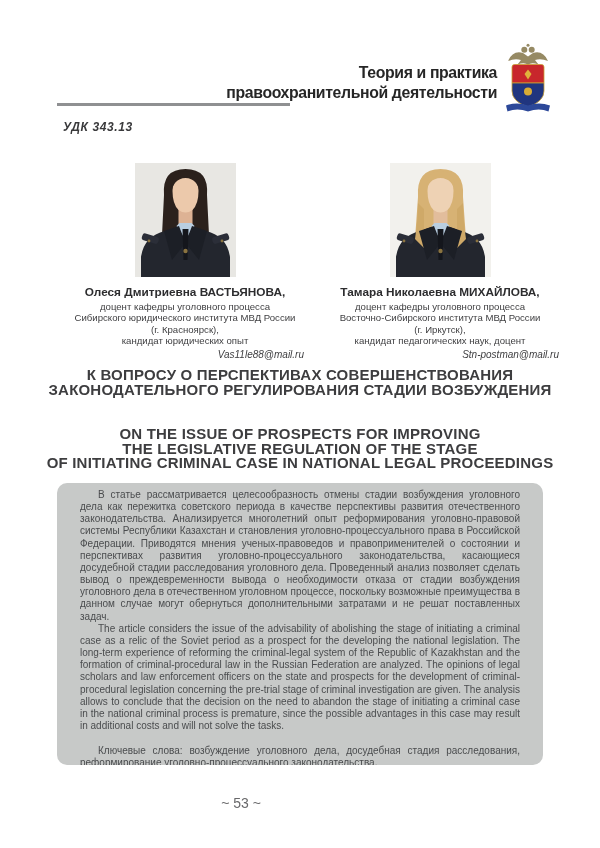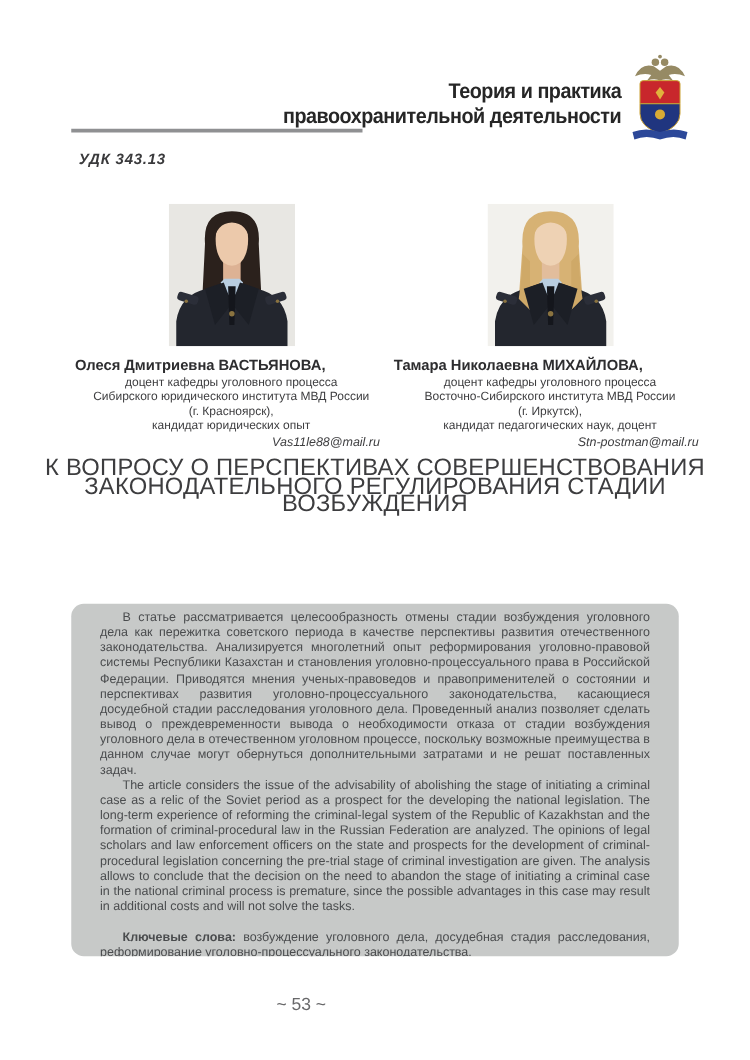--- a/index.html
+++ b/index.html
@@ -16,39 +16,39 @@
   }
   .header-rule{position:absolute;left:57px;top:103px;width:233px;height:2.5px;background:#8f9092;}
   .emblem{position:absolute;left:505px;top:43px;width:46px;height:69px;}
   
   .udk{position:absolute;left:63px;top:120px;font-size:12px;font-weight:bold;color:#3a3a3c;letter-spacing:0.6px;font-style:italic;}
   
   .author-col{position:absolute;top:163px;width:250px;}
   .author-col.left{left:60px;}
   .author-col.right{left:315px;}
   .photo{width:101px;height:114px;margin:0 auto;display:block;}
-  .author-name{margin-top:8px;text-align:left;font-size:11.8px;font-weight:bold;color:#2d2d2f;}
+  .author-name{margin-top:8px;text-align:center;font-size:11.8px;font-weight:bold;color:#2d2d2f;}
   .author-info{text-align:center;font-size:9.6px;line-height:11.4px;color:#3e3e40;margin-top:2px;}
   .author-email{margin-top:2px;text-align:right;padding-right:6px;font-size:10px;font-style:italic;color:#3e3e40;}
   
-  .title-block{position:absolute;left:0;width:600px;text-align:center;font-weight:normal;color:#3d3d3f;font-size:19px;line-height:14.6px;letter-spacing:0.2px;}
+  .title-block{position:absolute;left:0;width:600px;text-align:center;font-weight:bold;color:#3d3d3f;font-size:15px;line-height:14.6px;letter-spacing:0.2px;}
   .title-ru{top:368px;}
   .title-en{top:427px;}
   
   .abstract-box{
     position:absolute;left:57px;top:483px;width:486px;height:282px;
     background:#c7c9c8;border-radius:10px;box-sizing:border-box;
     padding:6px 23px;overflow:hidden;
   }
   .abstract-box p{
     margin:0;text-indent:18px;text-align:justify;
     font-size:10px;line-height:12.15px;color:#4a4c4e;
   }
   .abstract-box p.kw-ru{margin-top:13px;}
-  .kw-label{font-weight:bold;}
+  .kw-label{font-weight:normal;}
   .kw-en{font-style:italic;}
   
   .page-num{position:absolute;left:0;top:795px;width:482px;text-align:center;font-size:14px;color:#68686a;}
 </style>
 </head>
 <body>
 
 <div class="page">
 
   <div class="journal-title">
@@ -128,20 +128,25 @@
       <div>(г. Иркутск),</div>
       <div>кандидат педагогических наук, доцент</div>
     </div>
     <div class="author-email">Stn-postman@mail.ru</div>
   </div>
 
   <div class="title-block title-ru">
     <div>К ВОПРОСУ О ПЕРСПЕКТИВАХ СОВЕРШЕНСТВОВАНИЯ</div>
     <div>ЗАКОНОДАТЕЛЬНОГО РЕГУЛИРОВАНИЯ СТАДИИ ВОЗБУЖДЕНИЯ</div>
   </div>
+  <div class="title-block title-en">
+    <div>ON THE ISSUE OF PROSPECTS FOR IMPROVING</div>
+    <div>THE LEGISLATIVE REGULATION OF THE STAGE</div>
+    <div>OF INITIATING CRIMINAL CASE IN NATIONAL LEGAL PROCEEDINGS</div>
+  </div>
 
   <div class="abstract-box">
     <p>В статье рассматривается целесообразность отмены стадии возбуждения уголовного дела как пережитка советского периода в качестве перспективы развития отечественного законодательства. Анализируется многолетний опыт реформирования уголовно-правовой системы Республики Казахстан и становления уголовно-процессуального права в Российской Федерации. Приводятся мнения ученых-правоведов и правоприменителей о состоянии и перспективах развития уголовно-процессуального законодательства, касающиеся досудебной стадии расследования уголовного дела. Проведенный анализ позволяет сделать вывод о преждевременности вывода о необходимости отказа от стадии возбуждения уголовного дела в отечественном уголовном процессе, поскольку возможные преимущества в данном случае могут обернуться дополнительными затратами и не решат поставленных задач.</p>
     <p>The article considers the issue of the advisability of abolishing the stage of initiating a criminal case as a relic of the Soviet period as a prospect for the developing the national legislation. The long-term experience of reforming the criminal-legal system of the Republic of Kazakhstan and the formation of criminal-procedural law in the Russian Federation are analyzed. The opinions of legal scholars and law enforcement officers on the state and prospects for the development of criminal-procedural legislation concerning the pre-trial stage of criminal investigation are given. The analysis allows to conclude that the decision on the need to abandon the stage of initiating a criminal case in the national criminal process is premature, since the possible advantages in this case may result in additional costs and will not solve the tasks.</p>
     <p class="kw-ru"><span class="kw-label">Ключевые слова:</span><span> возбуждение уголовного дела, досудебная стадия расследования, реформирование уголовно-процессуального законодательства.</span></p>
     <p class="kw-en"><span class="kw-label">Keywords:</span><span> initiation of a criminal case, pre-trial stage of investigation, reforming of criminal procedural legislation.</span></p>
   </div>
 
   <div class="page-num">~ 53 ~</div>
 

